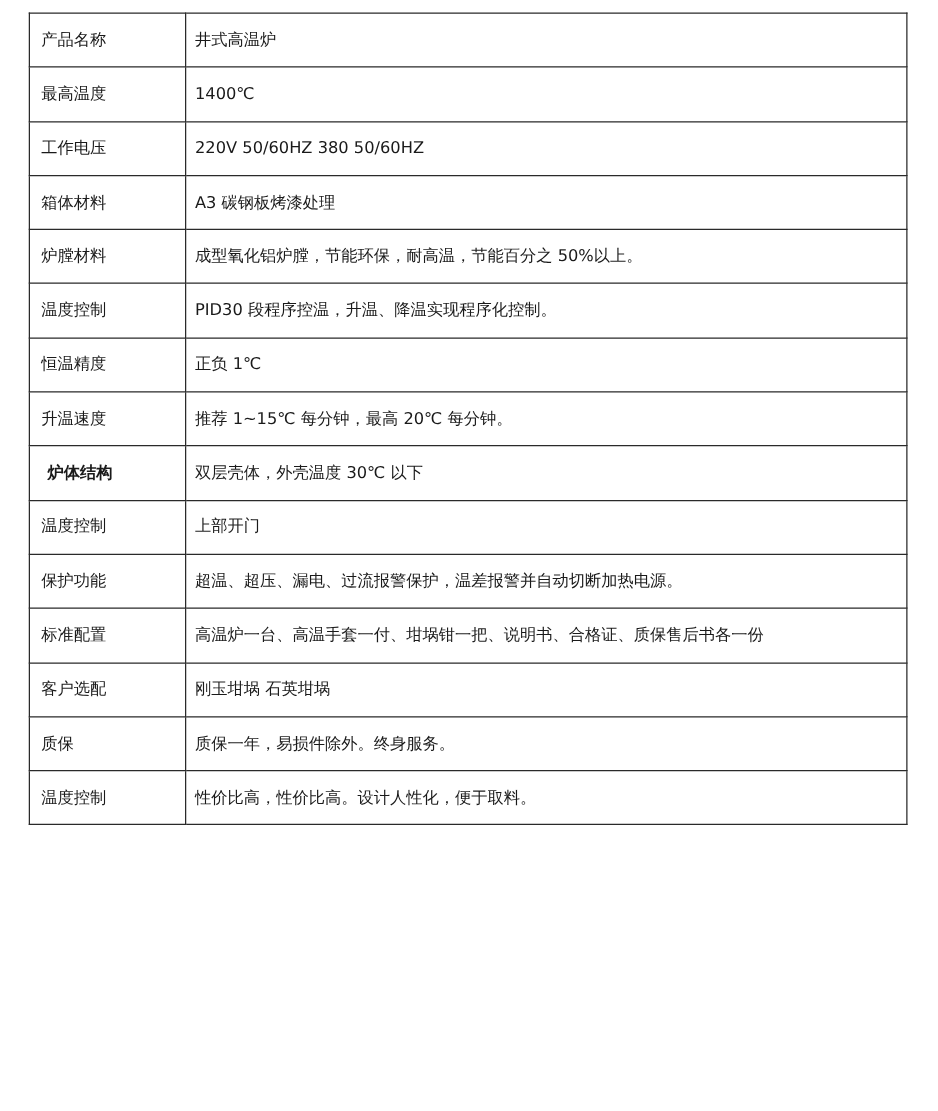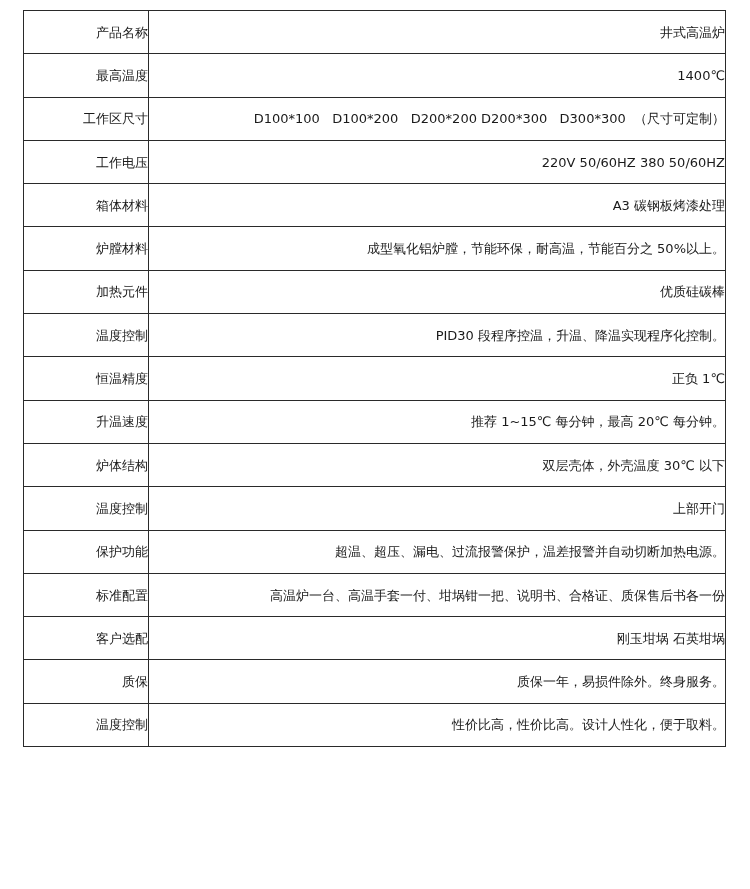--- a/index.html
+++ b/index.html
@@ -15,21 +15,20 @@
     font-family: "DejaVu Sans", "Liberation Sans", sans-serif;
     color: #1a1a1a;
   }
   .spec-table {
     position: absolute;
     left: 23px;
     top: 10px;
     width: 703px;
     border-collapse: collapse;
     table-layout: fixed;
-    text-align: right;
   }
   .spec-table td {
     border: 1.5px solid #2a2a2a;
     height: 43.3px;
     padding: 0;
     font-size: 13px;
     line-height: 1;
     vertical-align: middle;
     white-space: nowrap;
     overflow: hidden;
@@ -38,54 +37,47 @@
     width: 125px;
     padding-left: 9px;
     box-sizing: border-box;
   }
   .spec-table td.value {
     padding-left: 7px;
     box-sizing: border-box;
   }
   .spec-table td.label.indent {
     padding-left: 14px;
+    font-weight: bold;
   }
 </style>
 </head>
 <body>
 
 <table class="spec-table">
   <tbody>
     <tr>
       <td class="label">产品名称</td>
       <td class="value">井式高温炉</td>
     </tr>
     <tr>
       <td class="label">最高温度</td>
       <td class="value">1400℃</td>
     </tr>
     <tr>
-      <td class="label">工作区尺寸</td>
-      <td class="value" style="white-space: pre;">D100*100   D100*200   D200*200 D200*300   D300*300  （尺寸可定制）</td>
-    </tr>
-    <tr>
       <td class="label">工作电压</td>
       <td class="value">220V 50/60HZ 380 50/60HZ</td>
     </tr>
     <tr>
       <td class="label">箱体材料</td>
       <td class="value">A3 碳钢板烤漆处理</td>
     </tr>
     <tr>
       <td class="label">炉膛材料</td>
       <td class="value">成型氧化铝炉膛，节能环保，耐高温，节能百分之 50%以上。</td>
-    </tr>
-    <tr>
-      <td class="label">加热元件</td>
-      <td class="value">优质硅碳棒</td>
     </tr>
     <tr>
       <td class="label">温度控制</td>
       <td class="value">PID30 段程序控温，升温、降温实现程序化控制。</td>
     </tr>
     <tr>
       <td class="label">恒温精度</td>
       <td class="value">正负 1℃</td>
     </tr>
     <tr>

